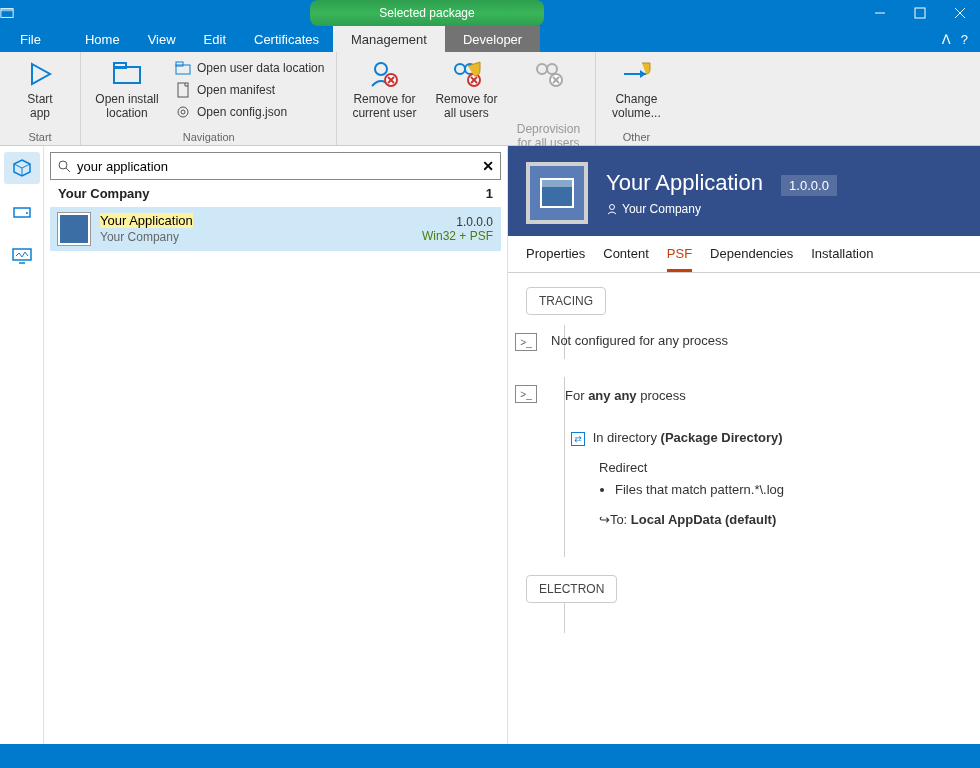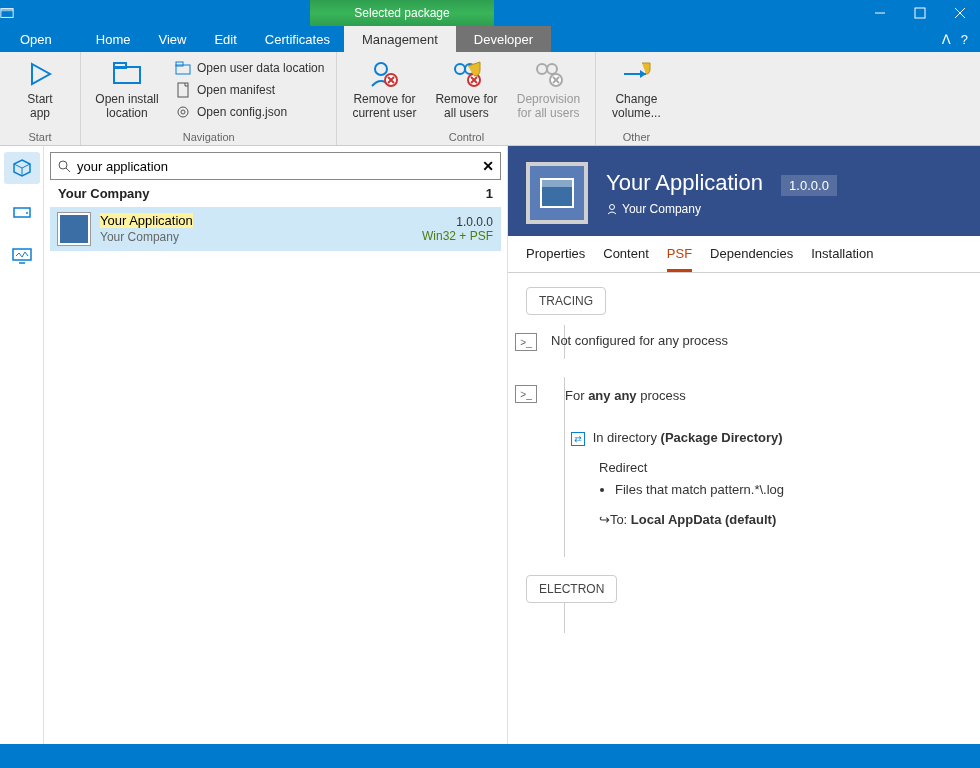--- a/index.html
+++ b/index.html
@@ -2,39 +2,39 @@
 <html><head>
 <meta charset="utf-8">
 <style>
 * { box-sizing: border-box; margin: 0; padding: 0; font-family: "Segoe UI", Arial, sans-serif; }
 body { width: 980px; height: 768px; overflow: hidden; background: #fff; display: flex; flex-direction: column; }
 
 
 .titlebar { height: 26px; background: #007acc; display: flex; align-items: center; color: #fff; font-size: 13px; }
 .titlebar .app-icon { width: 28px; text-align: center; font-size: 12px; }
 .titlebar .title { flex: 1; text-align: center; font-size: 13px; font-weight: 400; padding-right: 60px; }
-.titlebar .contextual-tab-header { position: absolute; left: 310px; top: 0; height: 26px; width: 184px; background: linear-gradient(to bottom,#2e9e4f 0%,#39b559 50%,#2e9e4f 100%); display: flex; align-items: center; justify-content: center; color: #fff; font-size: 12px; }
+.titlebar .contextual-tab-header { position: absolute; left: 310px; top: 0; height: 26px; width: 234px; background: linear-gradient(to bottom,#2e9e4f 0%,#39b559 50%,#2e9e4f 100%); display: flex; align-items: center; justify-content: center; color: #fff; font-size: 12px; border-radius: 8px; }
 .winbtns { display: flex; }
 .winbtns div { width: 40px; height: 26px; display: flex; align-items: center; justify-content: center; font-size: 13px; }
 
 
 .menubar { height: 26px; background: #007acc; display: flex; align-items: center; padding: 0 6px; color: #fff; font-size: 13px; position: relative; }
 .menubar .menu-item { padding: 4px 14px; cursor: pointer; }
 .menubar .ribbon-tab { padding: 5px 18px; background: transparent; cursor: pointer; height: 26px; display: flex; align-items: center; }
 .menubar .ribbon-tab.active { background: #eee; color: #333; }
 .menubar .right-icons { margin-left: auto; display: flex; gap: 10px; padding-right: 6px; }
 
 
 .ribbon { height: 94px; background: #eee; border-bottom: 1px solid #ccc; display: flex; }
 .ribbon-group { border-right: 1px solid #d4d4d4; padding: 4px 8px 2px 8px; display: flex; flex-direction: column; }
 .ribbon-group .group-body { flex: 1; display: flex; align-items: flex-start; gap: 6px; }
 .ribbon-group .group-label { font-size: 11px; color: #666; text-align: center; padding-top: 2px; }
 .ribbon-btn-large { width: 64px; display: flex; flex-direction: column; align-items: center; text-align: center; font-size: 12px; color: #333; cursor: pointer; padding-top: 2px; }
 .ribbon-btn-large .ico { width: 32px; height: 32px; display: flex; align-items: center; justify-content: center; margin-bottom: 2px; }
-.ribbon-btn-large.disabled { color: #999; }
+.ribbon-btn-large.disabled { color: #999; gap: 30px; }
 .ribbon-small-col { display: flex; flex-direction: column; gap: 2px; padding-top: 2px; }
 .ribbon-btn-small { display: flex; align-items: center; gap: 6px; font-size: 12px; color: #333; cursor: pointer; padding: 2px 4px; white-space: nowrap; }
 .ribbon-btn-small .ico { width: 16px; height: 16px; display: flex; align-items: center; justify-content: center; }
 
 
 .main { flex: 1; display: flex; background: #fff; overflow: hidden; }
 .iconrail { width: 44px; border-right: 1px solid #e0e0e0; display: flex; flex-direction: column; align-items: center; padding-top: 6px; gap: 12px; }
 .iconrail .rail-btn { width: 36px; height: 32px; display: flex; align-items: center; justify-content: center; border-radius: 3px; cursor: pointer; }
 .iconrail .rail-btn.active { background: #d6e9f7; }
 
@@ -102,21 +102,21 @@
     <div>
       <svg width="12" height="12">
           <line x1="1" y1="1" x2="11" y2="11" stroke="#fff" stroke-width="1"></line>
           <line x1="11" y1="1" x2="1" y2="11" stroke="#fff" stroke-width="1"></line>
         </svg>
     </div>
   </div>
 </div>
 
 <div class="menubar">
-  <div class="menu-item">Open</div>
+  <div class="menu-item">File</div>
   <div style="width:16px"></div>
   <div class="menu-item">Home</div>
   <div class="menu-item">View</div>
   <div class="menu-item">Edit</div>
   <div class="menu-item">Certificates</div>
   <div class="ribbon-tab active">Management</div>
   <div class="ribbon-tab" style="background:#737373;color:#fff">Developer</div>
   <div class="right-icons">
     <span>ᐱ</span>
     <span>?</span>

